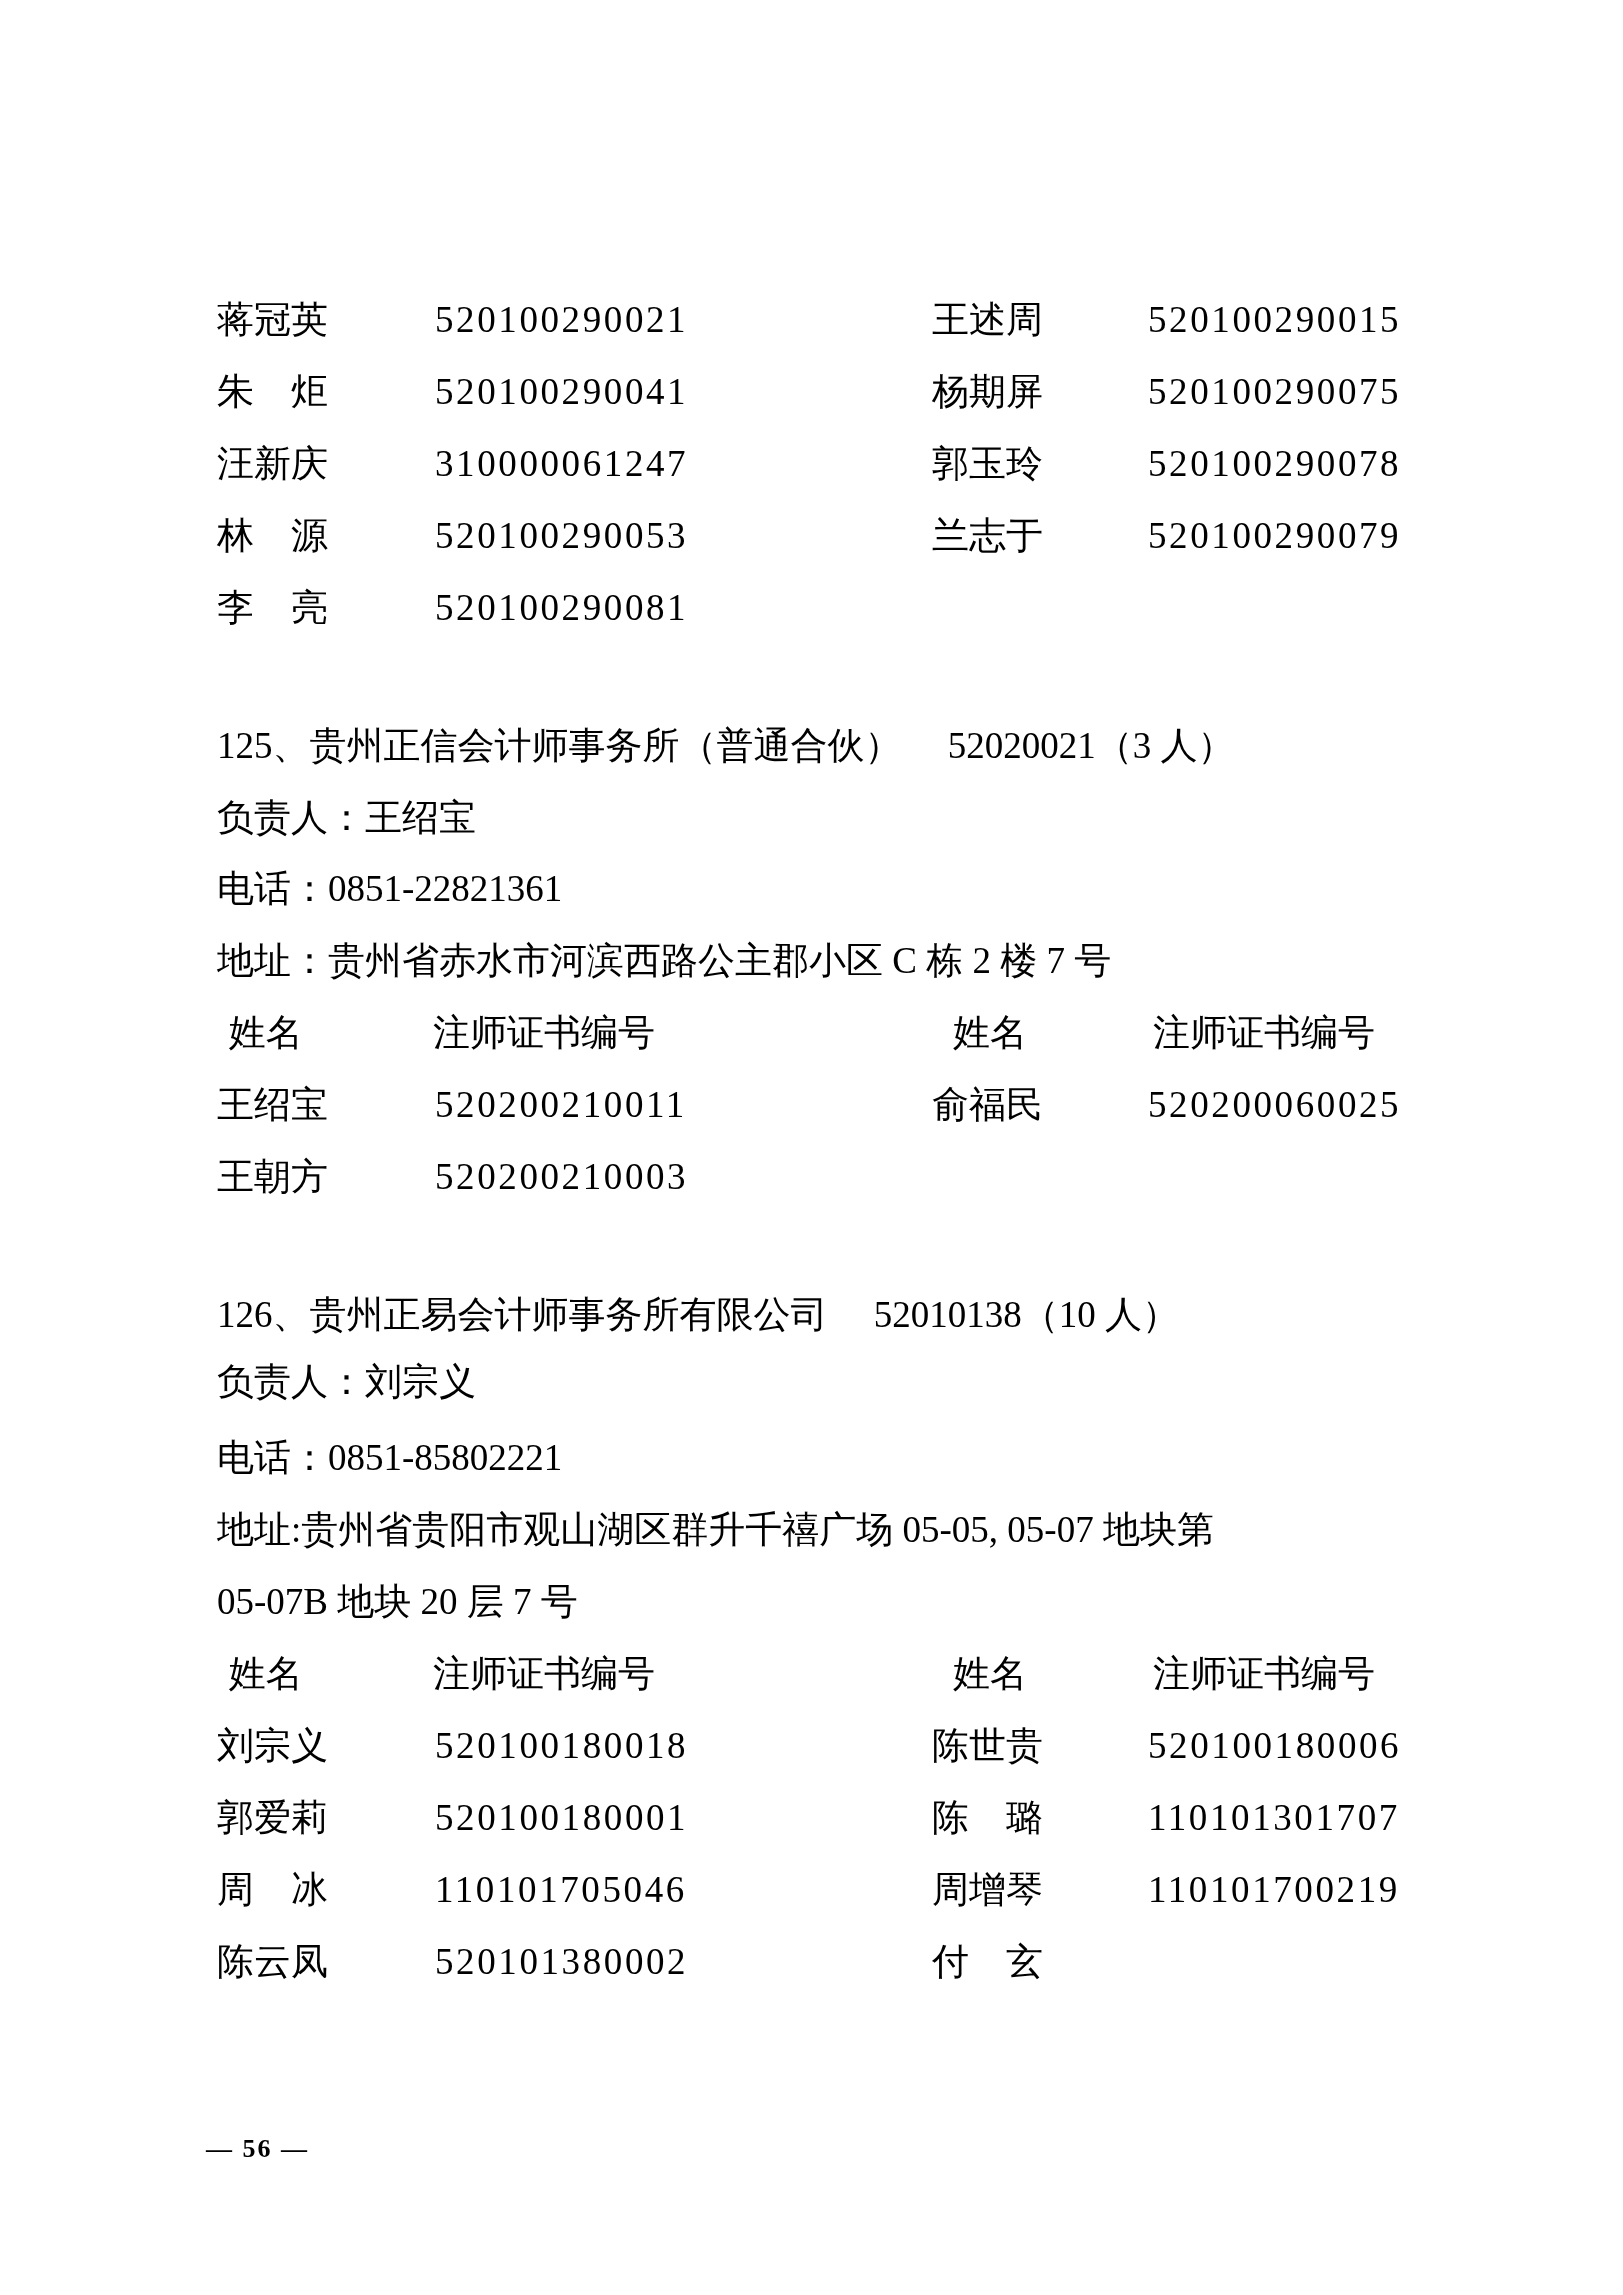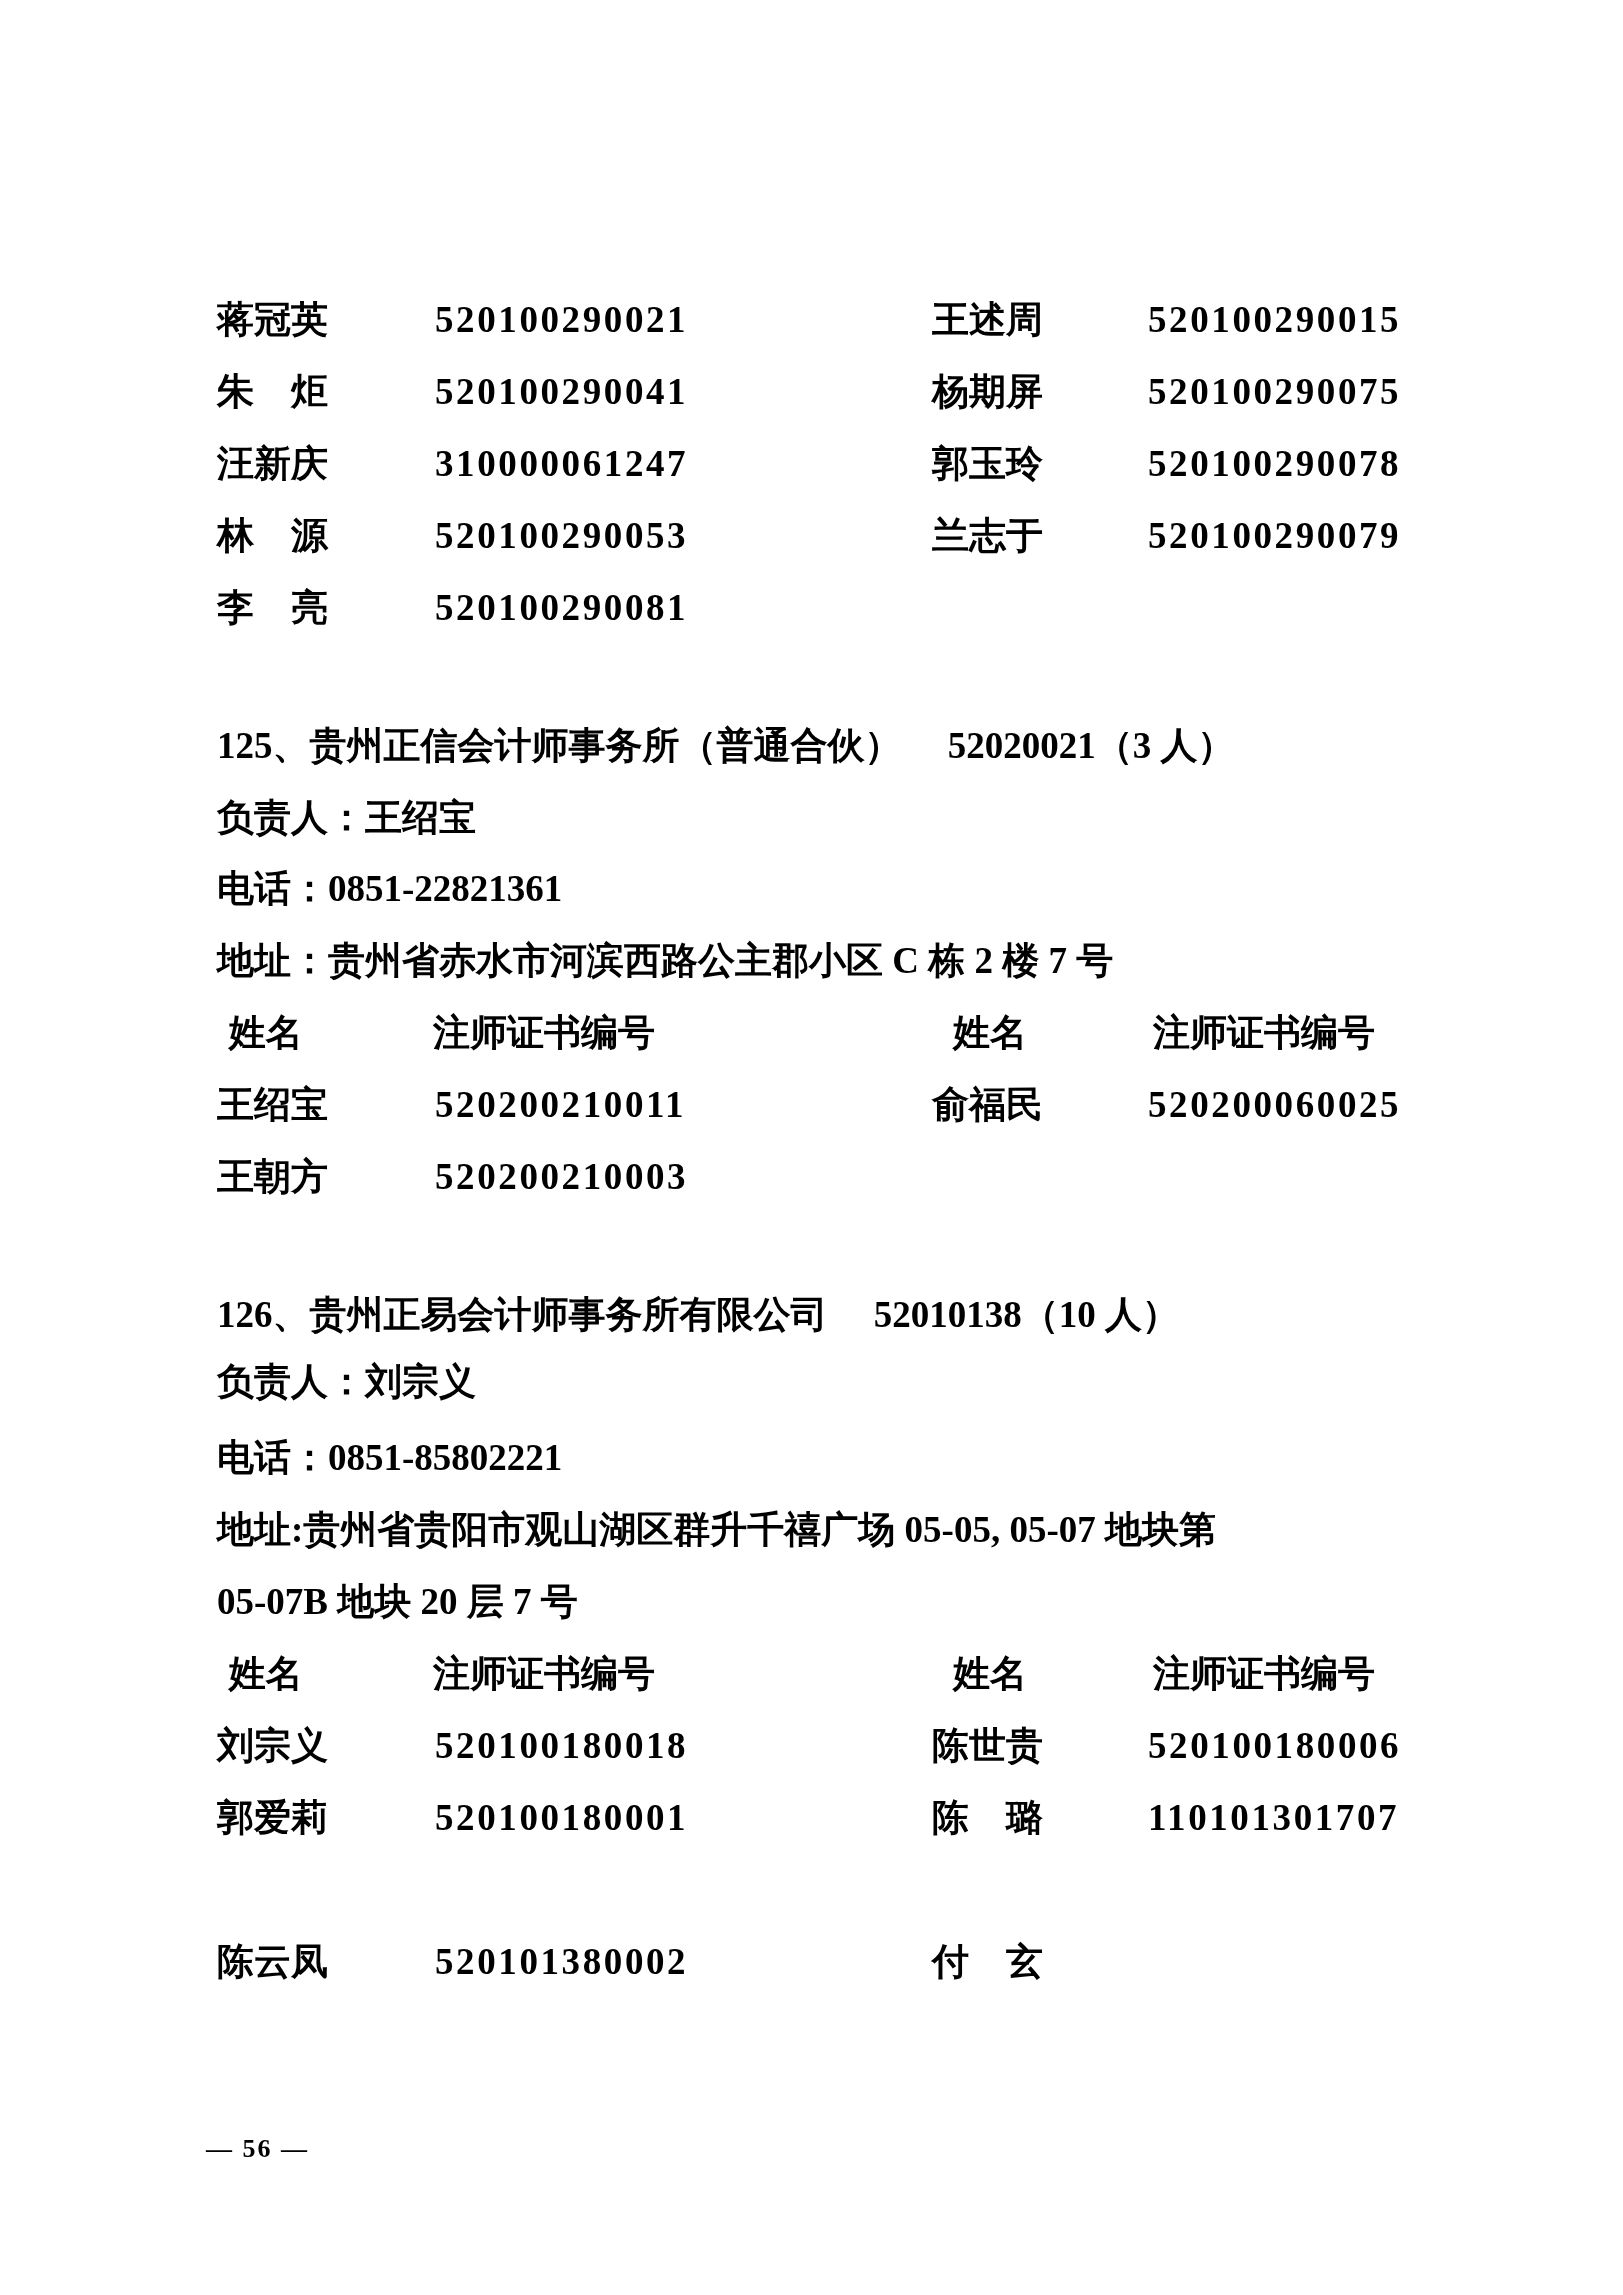--- a/index.html
+++ b/index.html
@@ -12,21 +12,20 @@
     font-family: "Liberation Serif", "DejaVu Serif", serif;
     margin: 0 auto;
     overflow: hidden;
   }
   .content {
     position: absolute;
     left: 217px;
     top: 0;
     width: 1243px;
     height: 1740px;
-    font-weight: bold;
   }
   .line {
     position: absolute;
     left: 0;
     height: 72px;
     line-height: 72px;
     font-size: 37px;
     white-space: pre;
   }
   .row {
@@ -136,20 +135,26 @@
       <span class="cell c-num1 num">520100180018</span>
       <span class="cell c-name2">陈世贵</span>
       <span class="cell c-num2 num">520100180006</span>
     </div>
     <div class="row" style="top:1782px">
       <span class="cell c-name1">郭爱莉</span>
       <span class="cell c-num1 num">520100180001</span>
       <span class="cell c-name2">陈　璐</span>
       <span class="cell c-num2 num">110101301707</span>
     </div>
+    <div class="row" style="top:1854px">
+      <span class="cell c-name1">周　冰</span>
+      <span class="cell c-num1 num">110101705046</span>
+      <span class="cell c-name2">周增琴</span>
+      <span class="cell c-num2 num">110101700219</span>
+    </div>
     <div class="row" style="top:1926px">
       <span class="cell c-name1">陈云凤</span>
       <span class="cell c-num1 num">520101380002</span>
       <span class="cell c-name2">付　玄</span>
     </div>
 
   </div>
 
   <div class="footer">— 56 —</div>
 </div>

